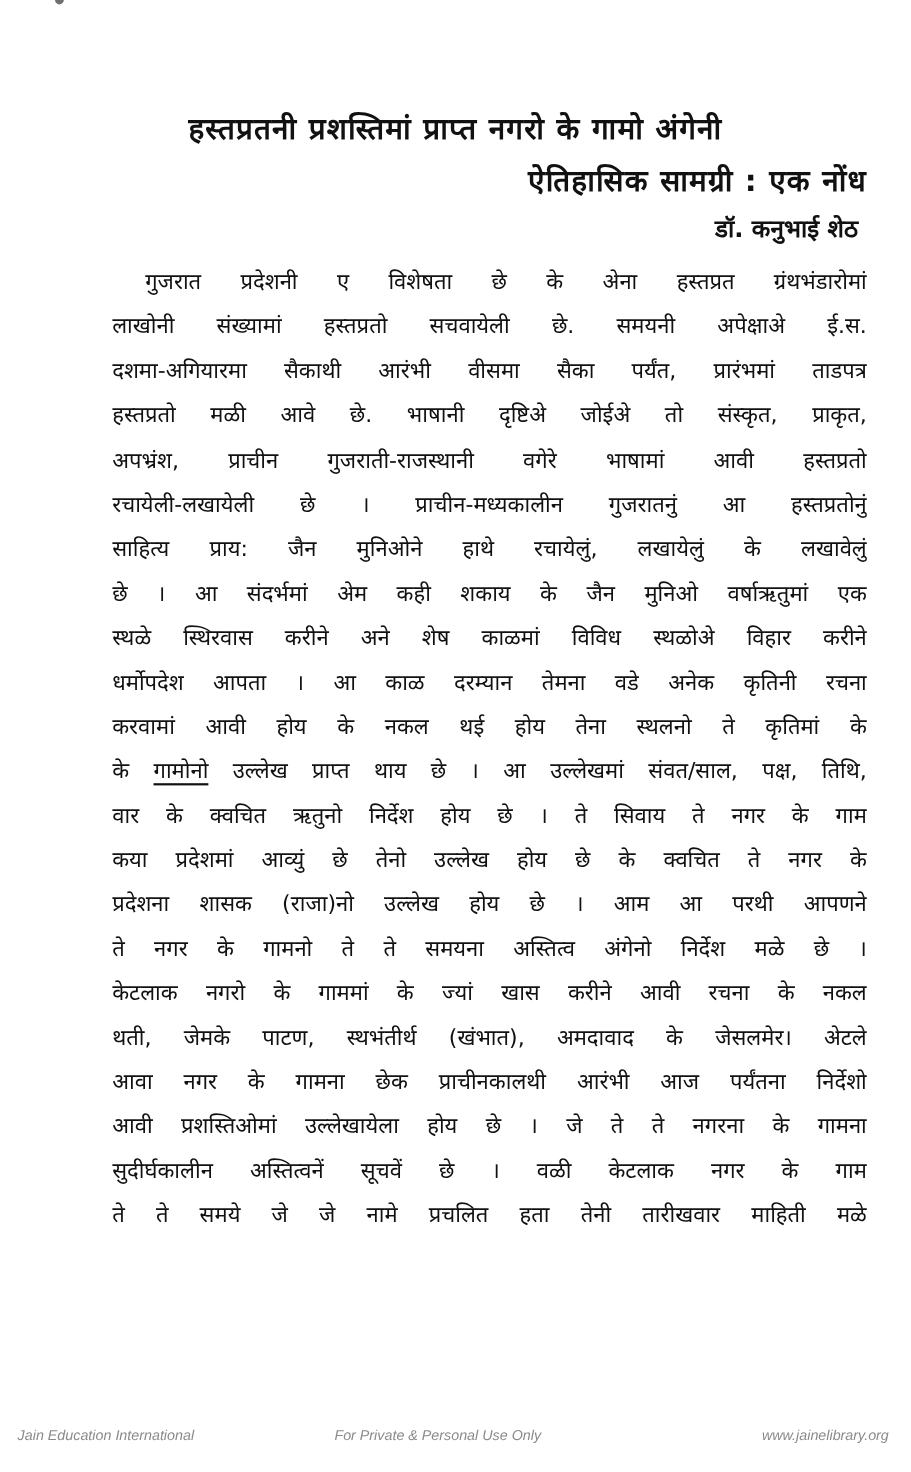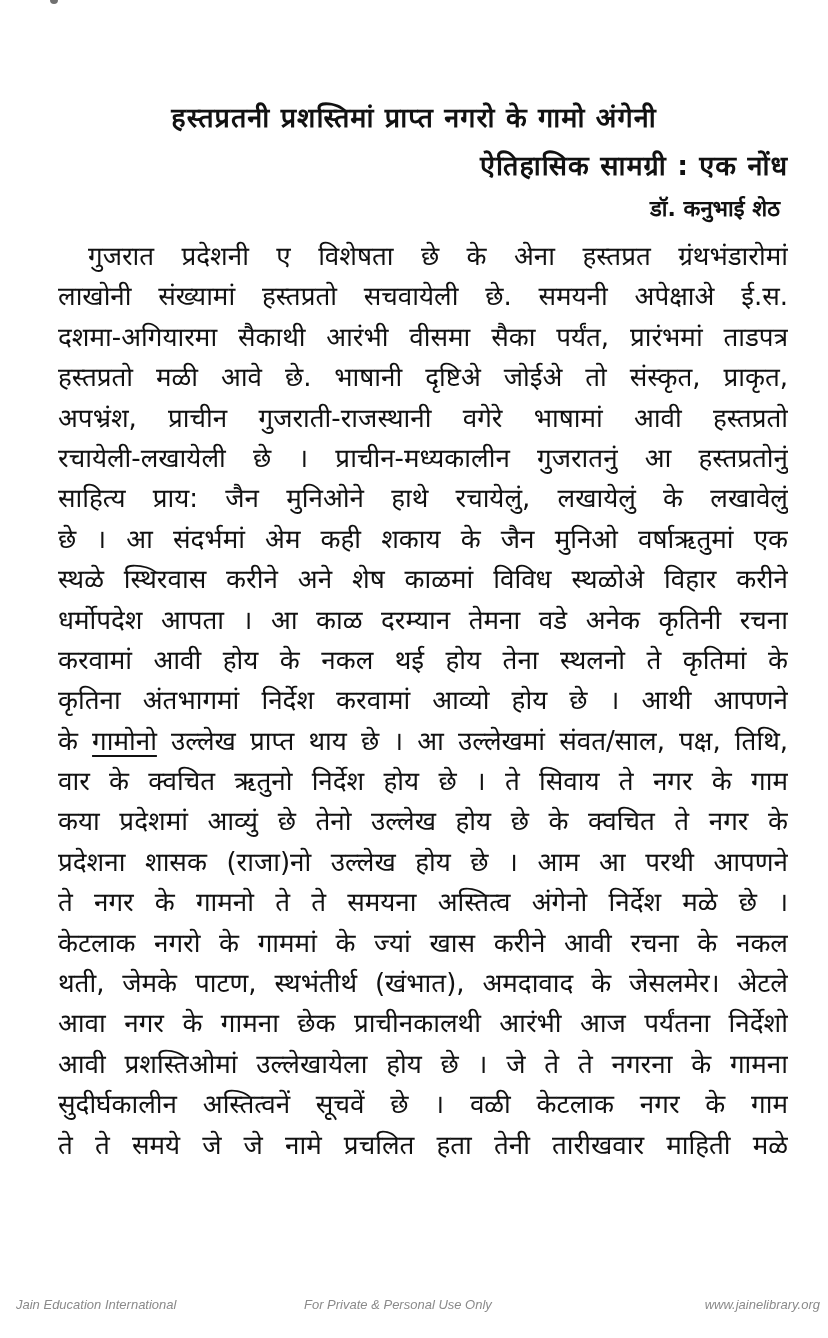--- a/index.html
+++ b/index.html
@@ -17,35 +17,36 @@
     font-size: 27px; font-weight: bold; letter-spacing: 1px; line-height: 40px;
   }
   .title.l1 { top: 98px; }
   .title.l2 { top: 146px; text-align: right; }
   .author {
     position: absolute; right: 48px; top: 192px;
     font-size: 22px; font-weight: bold; line-height: 34px;
   }
   .body-text { position: absolute; left: 58px; top: 236px; width: 730px; }
   .line {
-    height: 40.4px; line-height: 40.4px; font-size: 26px;
+    height: 40.4px; line-height: 40.4px; font-size: 20px;
     text-align: justify; text-align-last: justify; white-space: nowrap;
     overflow: hidden;
+    margin-left: 44px;
   }
   .line.first { padding-left: 30px; }
   .line.last { text-align-last: justify; }
   .u { text-decoration: underline; text-underline-offset: 5px; }
   .footer {
     position: absolute; top: 1297px; left: 0; width: 828px; height: 20px;
     font-family: "Liberation Sans", sans-serif; font-size: 13px; color: #8a8a8a;
   }
   .footer span { position: absolute; top: 0; font-style: italic; }
   .f-left { left: 16px; }
   .f-mid { left: 304px; }
-  .f-right { right: 8px; }
+  .f-right { right: 20px; }
 </style>
 </head>
 <body>
 
 <div class="page">
   <div class="corner-mark"></div>
 
   <div class="title l1">हस्तप्रतनी प्रशस्तिमां प्राप्त नगरो के गामो अंगेनी</div>
   <div class="title l2">ऐतिहासिक सामग्री : एक नोंध</div>
   <div class="author">डॉ. कनुभाई शेठ</div>
@@ -55,21 +56,20 @@
     <div class="line">लाखोनी संख्यामां हस्तप्रतो सचवायेली छे.  समयनी अपेक्षाअे ई.स.</div>
     <div class="line">दशमा-अगियारमा सैकाथी आरंभी वीसमा सैका पर्यंत, प्रारंभमां ताडपत्र</div>
     <div class="line">हस्तप्रतो मळी आवे छे.  भाषानी दृष्टिअे जोईअे तो संस्कृत, प्राकृत,</div>
     <div class="line">अपभ्रंश, प्राचीन गुजराती-राजस्थानी वगेरे भाषामां आवी हस्तप्रतो</div>
     <div class="line">रचायेली-लखायेली छे ।  प्राचीन-मध्यकालीन गुजरातनुं आ हस्तप्रतोनुं</div>
     <div class="line">साहित्य  प्राय: जैन मुनिओने हाथे रचायेलुं, लखायेलुं के लखावेलुं</div>
     <div class="line">छे ।  आ संदर्भमां अेम कही शकाय के जैन मुनिओ वर्षाऋतुमां एक</div>
     <div class="line">स्थळे स्थिरवास करीने अने शेष काळमां विविध स्थळोअे विहार करीने</div>
     <div class="line">धर्मोपदेश आपता ।  आ काळ दरम्यान तेमना वडे अनेक कृतिनी रचना</div>
     <div class="line">करवामां आवी होय के नकल थई होय तेना स्थलनो ते कृतिमां के</div>
-    <div class="line">कृतिना अंतभागमां निर्देश करवामां आव्यो होय छे ।  आथी आपणने</div>
     <div class="line">
       <span>के</span>
       <span class="u">गामोनो</span>
       <span>उल्लेख प्राप्त थाय छे ।  आ उल्लेखमां संवत/साल, पक्ष, तिथि,</span>
     </div>
     <div class="line">वार के क्वचित ऋतुनो निर्देश होय छे ।  ते सिवाय ते नगर के गाम</div>
     <div class="line">कया प्रदेशमां आव्युं छे तेनो उल्लेख होय छे के क्वचित ते नगर के</div>
     <div class="line">प्रदेशना शासक (राजा)नो उल्लेख होय छे ।  आम आ परथी आपणने</div>
     <div class="line">ते नगर के गामनो ते ते समयना अस्तित्व अंगेनो निर्देश मळे छे ।</div>
     <div class="line">केटलाक नगरो के गाममां के ज्यां खास करीने आवी रचना के नकल</div>

